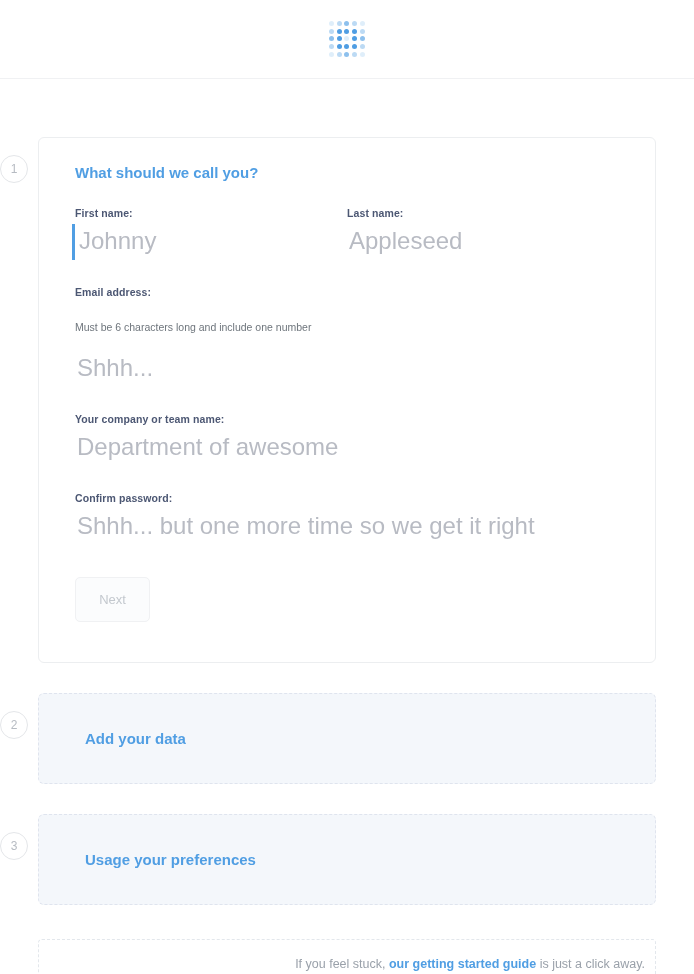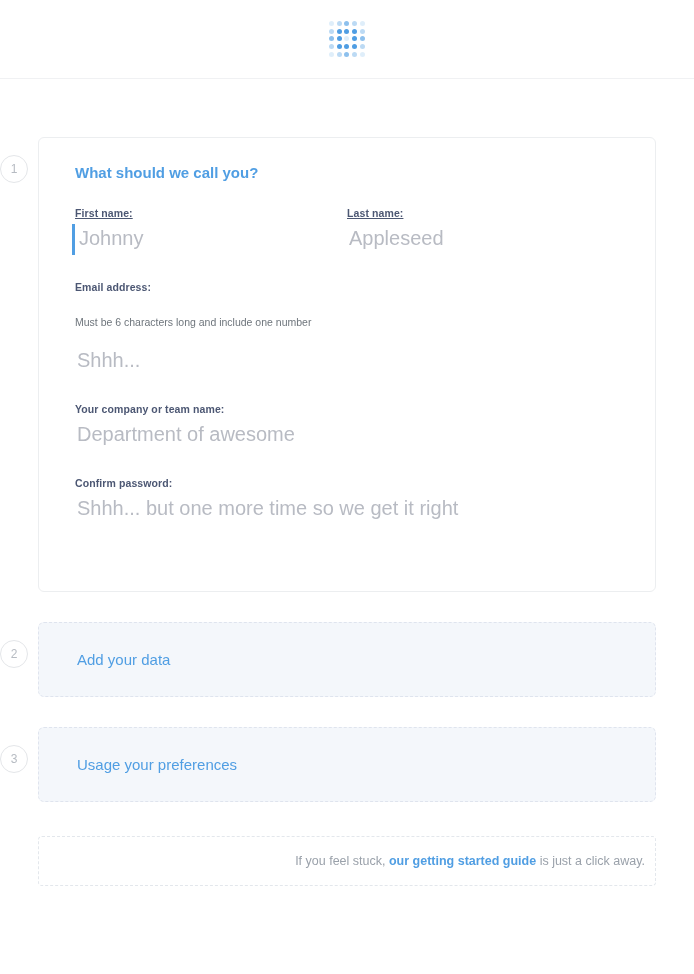--- a/index.html
+++ b/index.html
@@ -83,21 +83,20 @@
     color: #509ee3;
     font-size: 15px;
     font-weight: bold;
     margin: 0 0 26px 0;
   }
 
   
   .row {
     display: flex;
     gap: 0px;
-    text-decoration: underline;
   }
   .col {
     flex: 1;
   }
   .field {
     margin-bottom: 26px;
   }
   .field-label {
     font-size: 10.5px;
     font-weight: bold;
@@ -111,21 +110,21 @@
     color: #6e757c;
     margin-top: -3px;
     margin-bottom: 18px;
   }
   .field-input {
     width: 100%;
     border: none;
     outline: none;
     background: transparent;
     font-family: "Liberation Sans", sans-serif;
-    font-size: 20px;
+    font-size: 24px;
     color: #2e353b;
     padding: 2px 0 4px 2px;
     line-height: 1.25;
   }
   .field-input::placeholder {
     color: #b8bbc3;
     font-weight: normal;
   }
   .field-input.focused {
     border-left: 3px solid #509ee3;
@@ -150,22 +149,22 @@
   
   .step-inactive .card-inactive {
     border: 1px dashed #dfe4ee;
     border-radius: 6px;
     background: #f4f7fb;
     padding: 20px 30px;
   }
   .step-inactive .title-inactive {
     color: #509ee3;
     font-size: 15px;
-    font-weight: normal;
-    margin: 8px;
+    font-weight: bold;
+    margin: 16px;
   }
 
   
   .footer {
     margin-top: 34px;
     border: 1px dashed #e3e7ec;
     border-radius: 4px;
     padding: 17px 10px;
     text-align: right;
     font-size: 12.5px;
@@ -244,20 +243,21 @@
       <div class="field">
         <div class="field-label">Your company or team name:</div>
         <input class="field-input" type="text" placeholder="Department of awesome" style="">
       </div>
 
       <div class="field">
         <div class="field-label">Confirm password:</div>
         <input class="field-input" type="password" placeholder="Shhh... but one more time so we get it right" style="">
       </div>
 
+      <button class="next-button">Next</button>
     </div>
   </div>
 
   <div class="step step-inactive">
     <div class="step-number">2</div>
     <div class="card-inactive">
       <h2 class="title-inactive">Add your data</h2>
     </div>
   </div>
 

